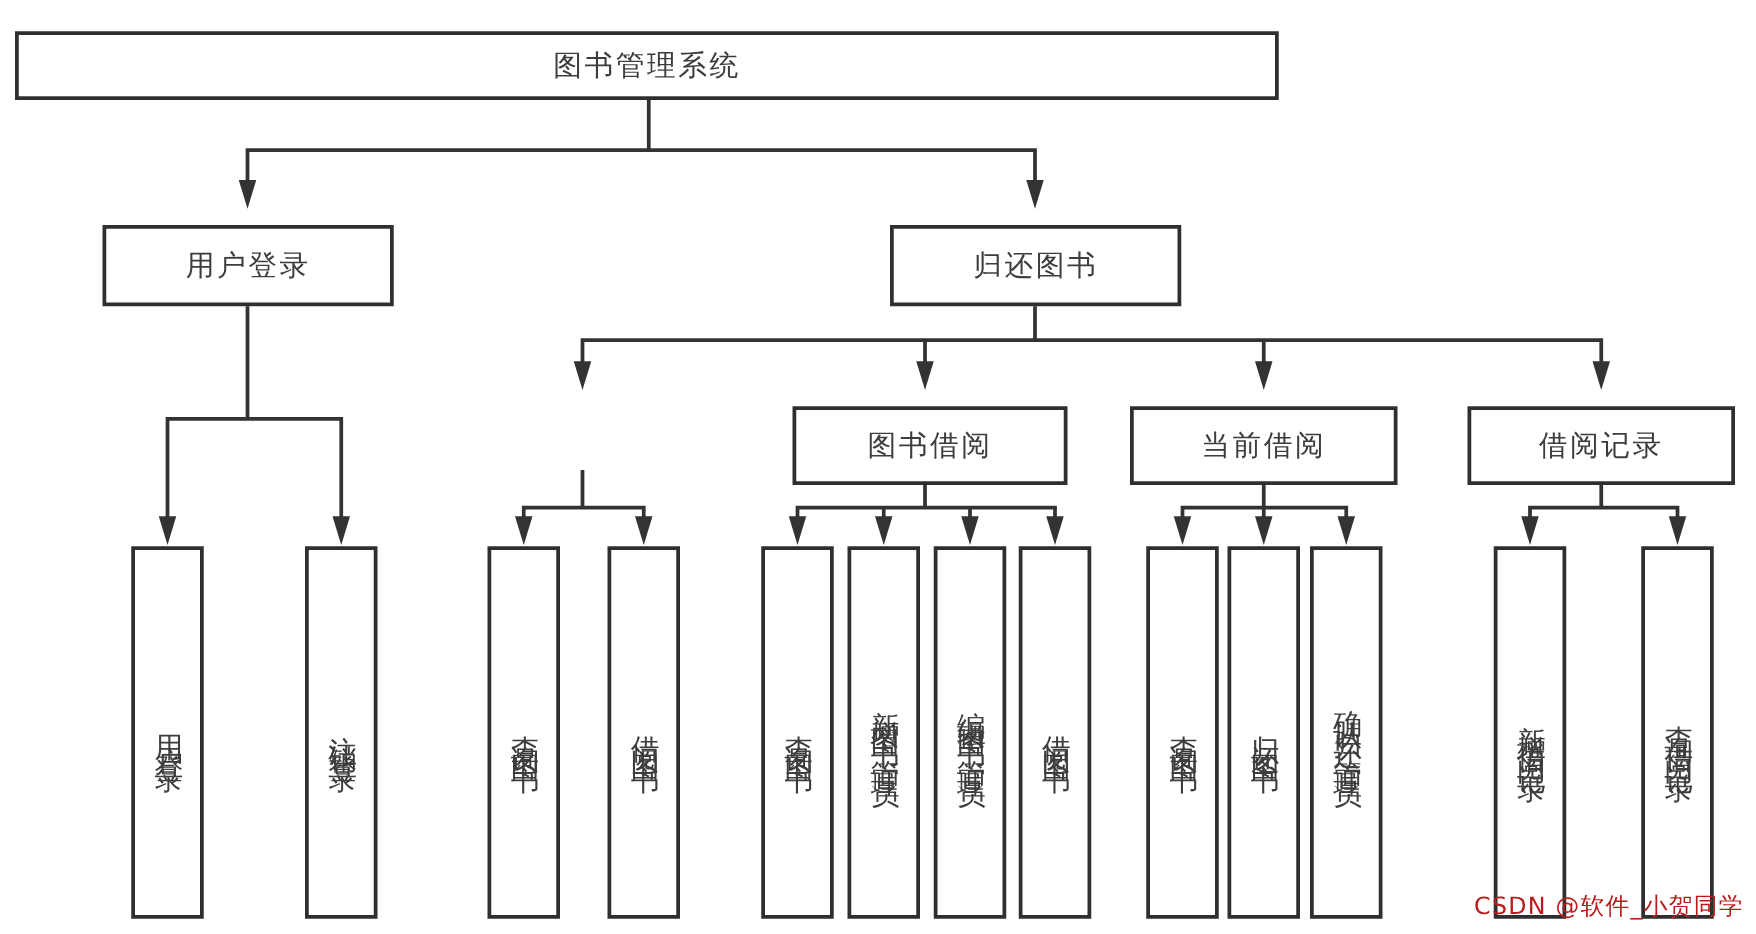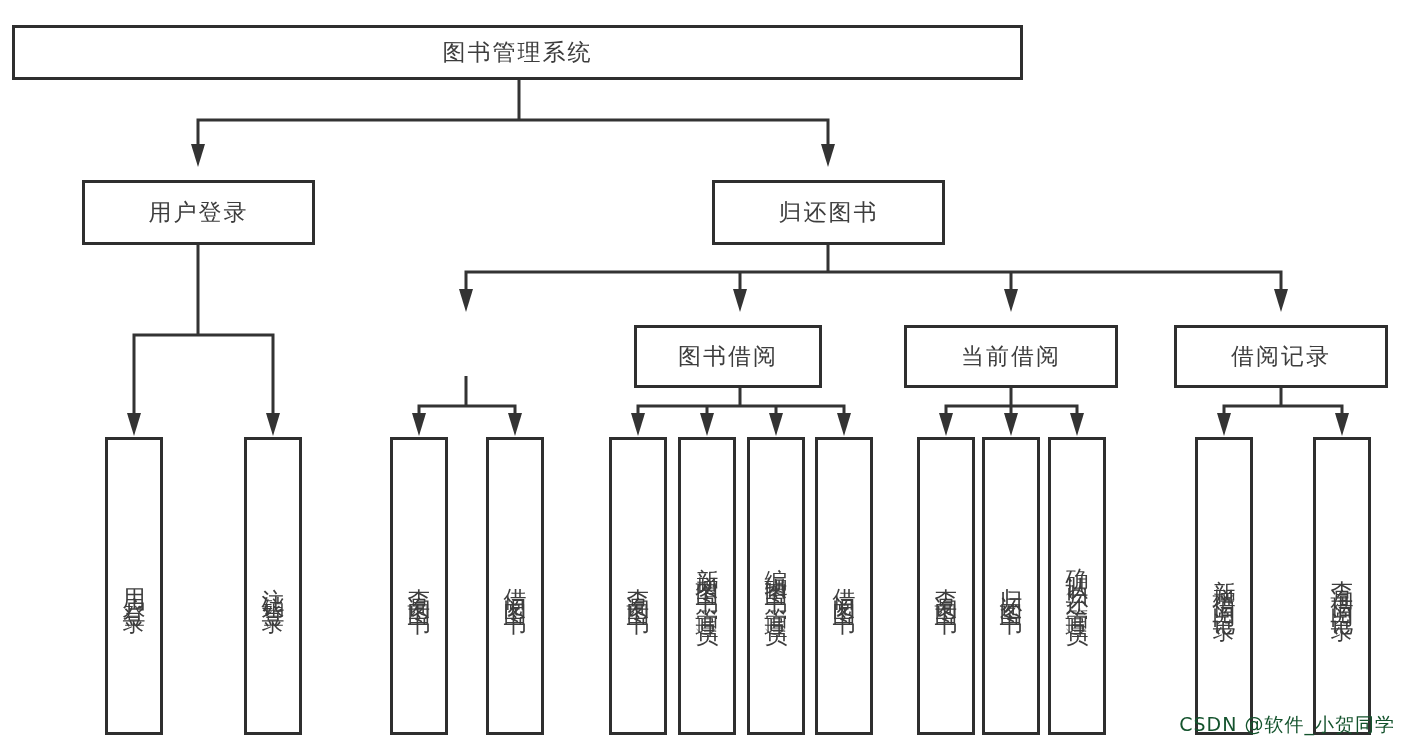--- a/index.html
+++ b/index.html
@@ -30,21 +30,21 @@
     box-sizing:border-box;
   }
   .vnode .label{
     writing-mode:vertical-rl;
     text-orientation:mixed;
     font-size:23px;letter-spacing:8px;color:#3d3d3d;
     line-height:1;
   }
   .watermark{
     position:absolute;right:10px;bottom:9px;
-    font-size:19px;color:#14532d;letter-spacing:1px;
+    font-size:19px;color:#b91c1c;letter-spacing:1px;
     white-space:nowrap;
   }
 </style>
 </head>
 <body>
 
 <div class="canvas">
 
   <svg class="connectors" viewBox="0 0 1405 747" xmlns="http://www.w3.org/2000/svg">
     <path fill="none" stroke="#333333" stroke-width="3" d="
@@ -82,21 +82,21 @@
     <span class="label">图书管理系统</span>
   </div>
 
   <div class="hnode" style="left:82px;top:168px;width:233px;height:65px;">
     <span class="label">用户登录</span>
   </div>
   <div class="hnode" style="left:712px;top:168px;width:233px;height:65px;">
     <span class="label">归还图书</span>
   </div>
 
-  <div class="hnode" style="left:634px;top:313px;width:188px;height:63px;">
+  <div class="hnode" style="left:634px;top:313px;width:220px;height:63px;">
     <span class="label">图书借阅</span>
   </div>
   <div class="hnode" style="left:904px;top:313px;width:214px;height:63px;align-items:center;">
     <span class="label">当前借阅</span>
   </div>
   <div class="hnode" style="left:1174px;top:313px;width:214px;height:63px;">
     <span class="label">借阅记录</span>
   </div>
 
   <div class="vnode" style="left:105px;">

